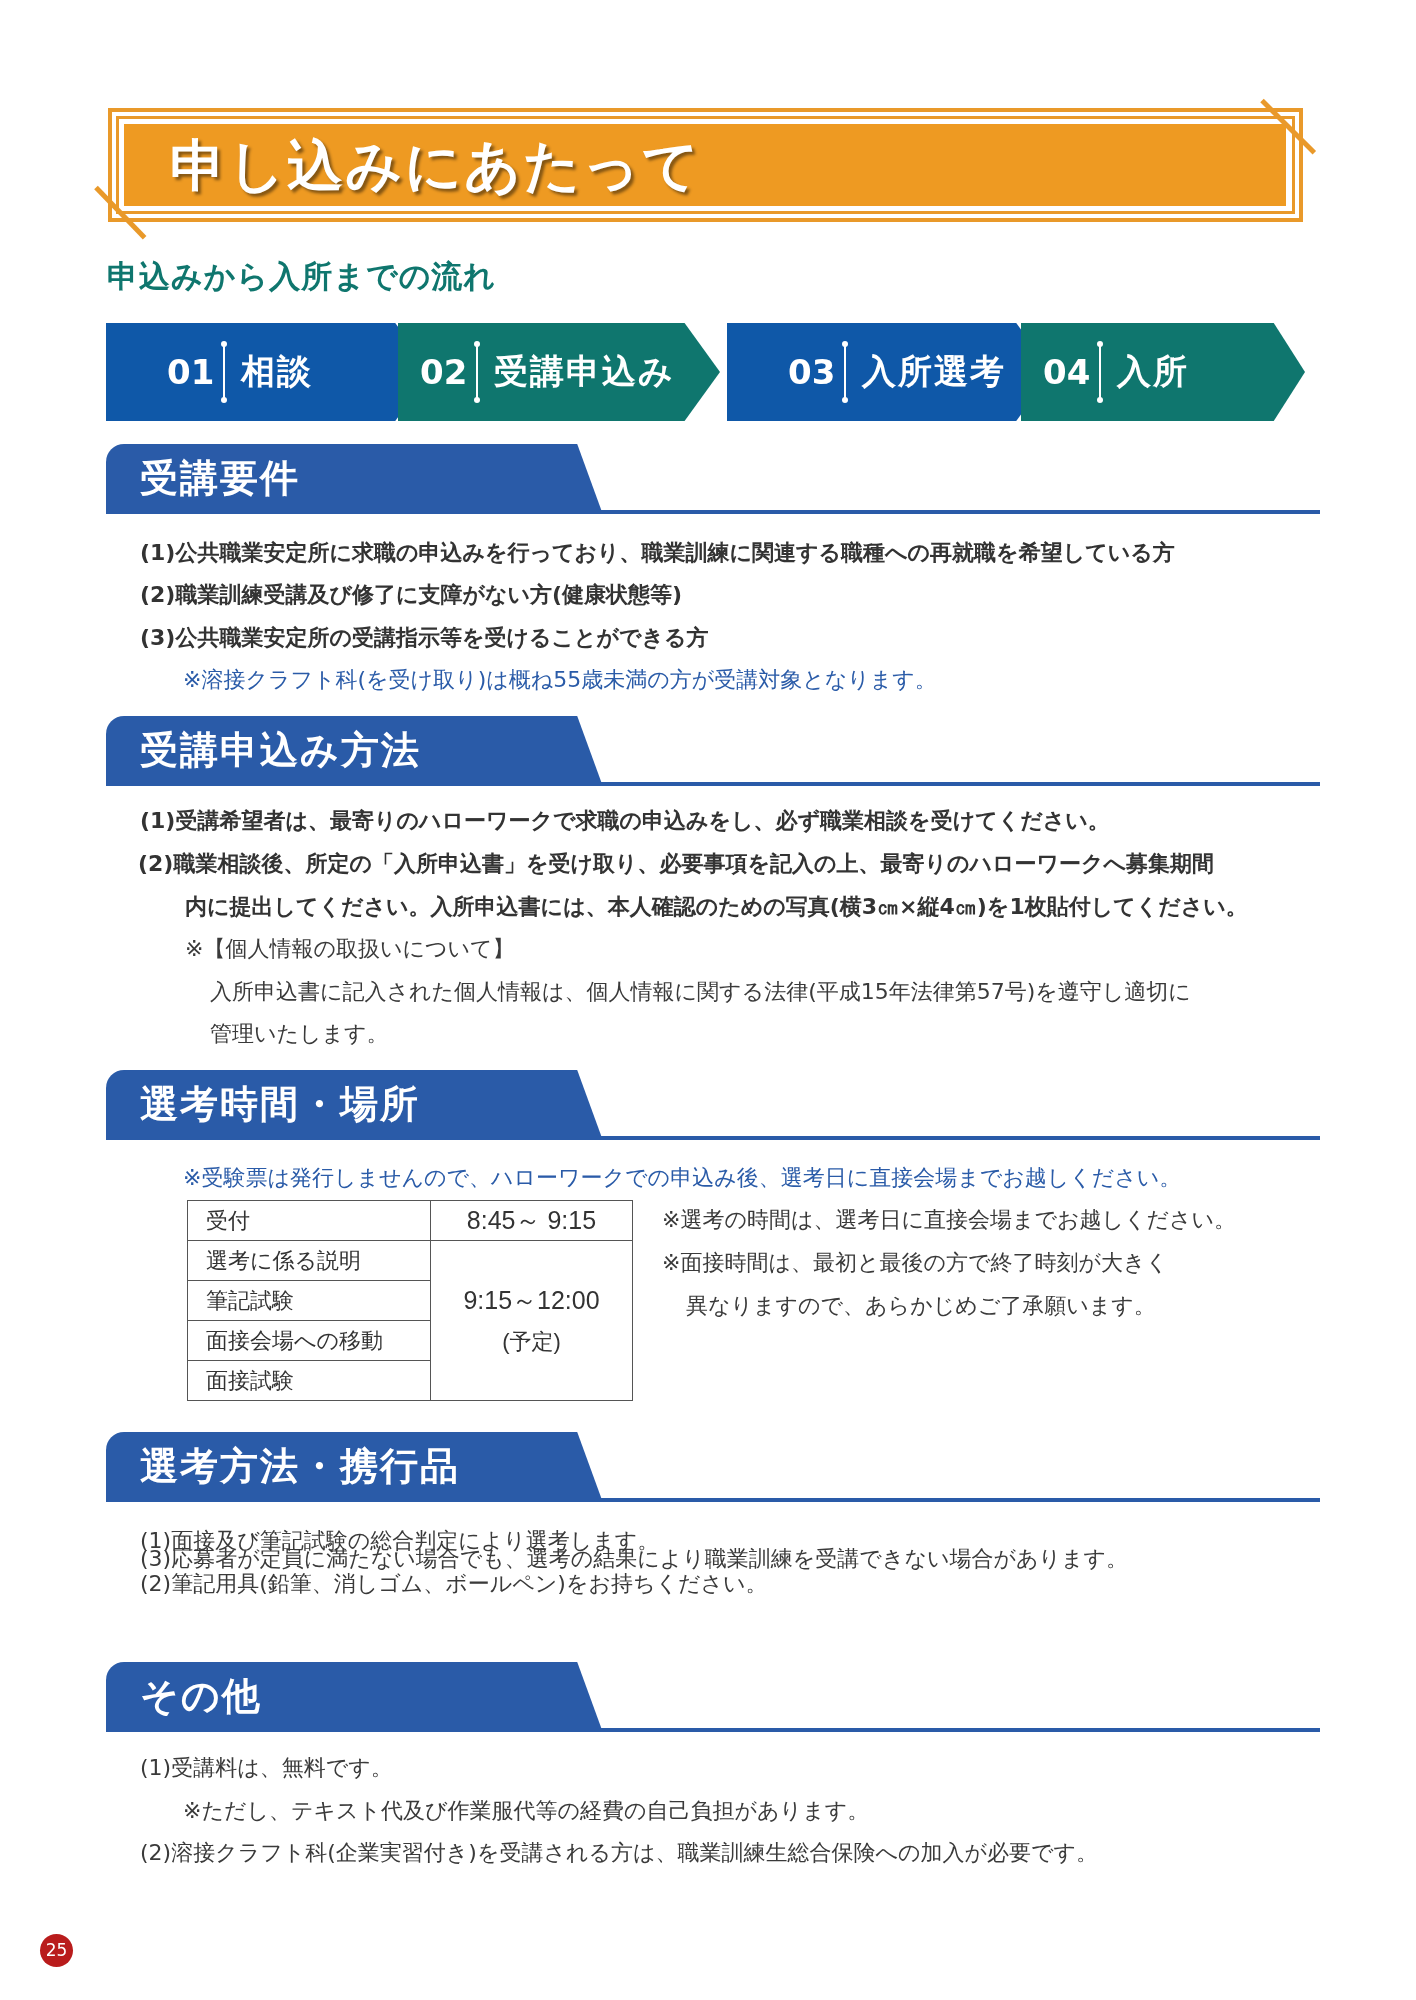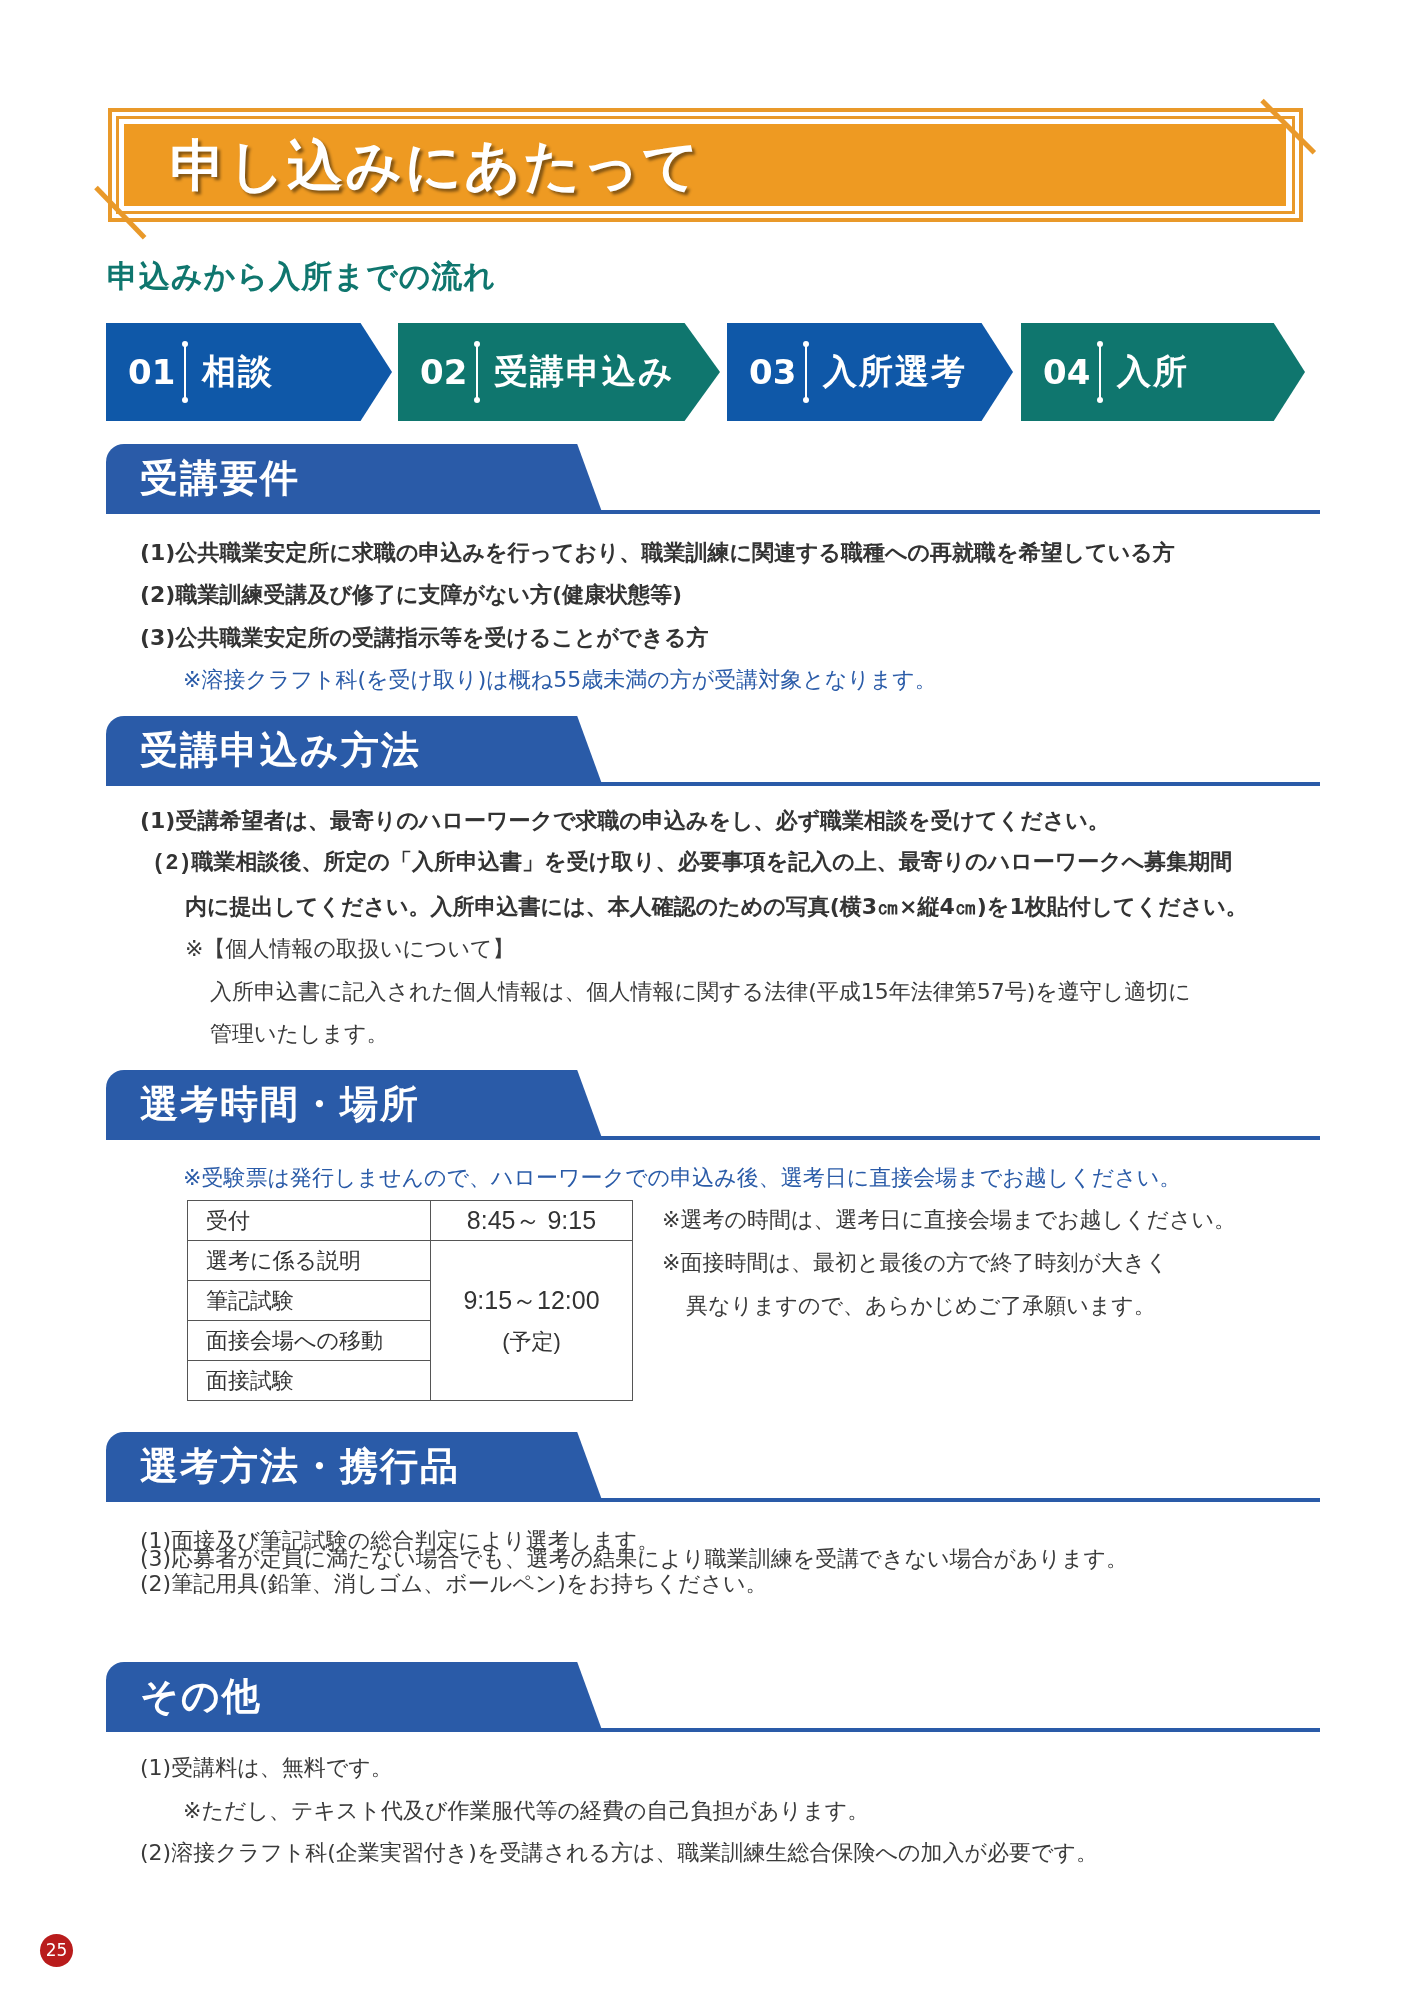--- a/index.html
+++ b/index.html
@@ -14,21 +14,21 @@
   .banner-fill { position:absolute; left:124px; top:124px; width:1162px; height:82px; background:#ee9a22; }
   .banner-title { position:absolute; left:170px; top:128px; font-size:56px; font-weight:bold; color:#ffffff;
                   letter-spacing:2px; text-shadow:3px 3px 3px rgba(0,0,0,0.45); line-height:76px; }
   .diag { position:absolute; height:5px; background:#e9992a; transform-origin:0 50%; }
 
   .flow-title { position:absolute; left:107px; top:256px; font-size:31px; font-weight:bold; color:#0f766e; letter-spacing:1px; }
 
   
   .step { position:absolute; top:323px; height:98px; color:#fff; display:flex; align-items:center;
           clip-path:polygon(0 0, 89% 0, 100% 50%, 89% 100%, 0 100%); }
-  .step.blue { background:#0f58a8; }
+  .step.blue { background:#0f58a8;padding-left:39px; }
   .step.pink { background:#0f766e; }
   .step .num { font-size:34px; font-weight:bold; margin-left:22px; width:50px; }
   .step .sep { position:relative; width:2px; height:58px; background:#ffffff; margin:0 16px 0 6px; }
   .step .sep::before, .step .sep::after { content:""; position:absolute; left:-2px; width:6px; height:6px; border-radius:50%; background:#fff; }
   .step .sep::before { top:-2px; } .step .sep::after { bottom:-2px; }
   .step .label { font-size:34px; font-weight:bold; letter-spacing:2px; }
 
   
   .sec-tab { position:absolute; left:106px; height:68px; width:496px; background:#2a5ba8;
              border-radius:18px 18px 0 0;
@@ -88,21 +88,21 @@
 <div class="sec-line" style="top:510px;"></div>
 <div class="line bold" style="left:140px; top:538px;">(1)公共職業安定所に求職の申込みを行っており、職業訓練に関連する職種への再就職を希望している方</div>
 <div class="line bold" style="left:140px; top:580px;">(2)職業訓練受講及び修了に支障がない方(健康状態等)</div>
 <div class="line bold" style="left:140px; top:623px;">(3)公共職業安定所の受講指示等を受けることができる方</div>
 <div class="line blue-text" style="left:183px; top:665px;">※溶接クラフト科(を受け取り)は概ね55歳未満の方が受講対象となります。</div>
 
 <div class="sec-tab" style="top:716px;"></div>
 <div class="sec-title" style="top:716px;">受講申込み方法</div>
 <div class="sec-line" style="top:782px;"></div>
 <div class="line bold" style="left:140px; top:806px;">(1)受講希望者は、最寄りのハローワークで求職の申込みをし、必ず職業相談を受けてください。</div>
-<div class="line bold" style="left:152px; top:849px;font-family:Liberation Mono, monospace;">(2)職業相談後、所定の「入所申込書」を受け取り、必要事項を記入の上、最寄りのハローワークへ募集期間</div>
+<div class="line bold" style="left:138px; top:849px;">(2)職業相談後、所定の「入所申込書」を受け取り、必要事項を記入の上、最寄りのハローワークへ募集期間</div>
 <div class="line bold" style="left:185px; top:892px;">内に提出してください。入所申込書には、本人確認のための写真(横3㎝×縦4㎝)を1枚貼付してください。</div>
 <div class="line reg" style="left:185px; top:934px;">※【個人情報の取扱いについて】</div>
 <div class="line reg" style="left:210px; top:977px;">入所申込書に記入された個人情報は、個人情報に関する法律(平成15年法律第57号)を遵守し適切に</div>
 <div class="line reg" style="left:210px; top:1019px;">管理いたします。</div>
 
 <div class="sec-tab" style="top:1070px;"></div>
 <div class="sec-title" style="top:1070px;">選考時間・場所</div>
 <div class="sec-line" style="top:1136px;"></div>
 <div class="line blue-text" style="left:183px; top:1163px;">※受験票は発行しませんので、ハローワークでの申込み後、選考日に直接会場までお越しください。</div>
 

